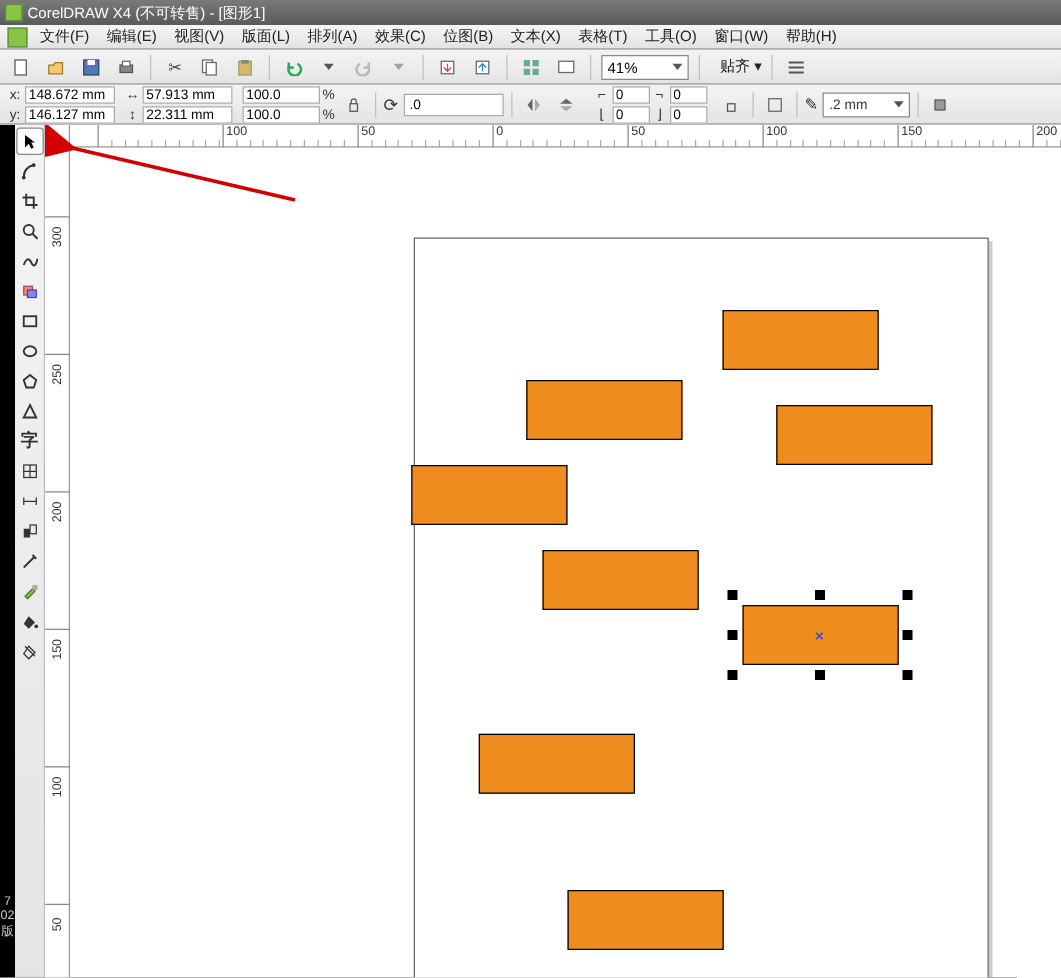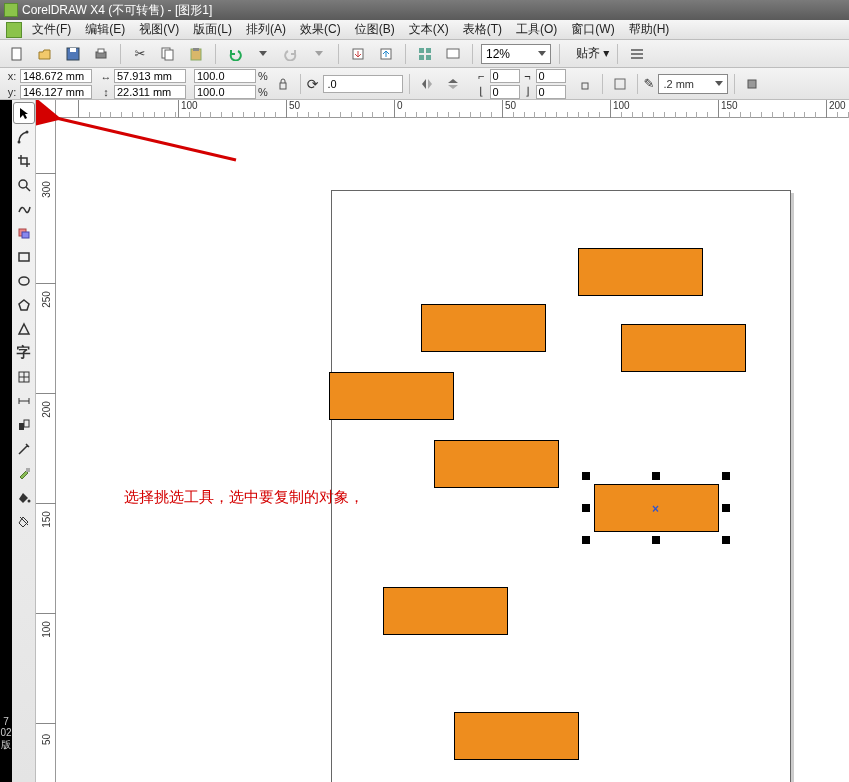--- a/index.html
+++ b/index.html
@@ -151,21 +151,21 @@
         <rect x="8" y="8" width="5" height="5" fill="#6a9"></rect>
       </svg>
     </div>
   <div class="tb-btn">
       <svg width="14" height="14">
         <rect x="1" y="2" width="12" height="9" fill="#fff" stroke="#666"></rect>
       </svg>
     </div>
   <div class="tb-sep"></div>
   <div class="zoom-box">
-    <span>12%</span>
+    <span>41%</span>
     <div class="dropdown-arrow"></div>
   </div>
   <div class="tb-sep"></div>
   <span class="snap-label">贴齐 ▾</span>
   <div class="tb-sep"></div>
   <div class="tb-btn">
       <svg width="14" height="14">
         <path d="M1 3 L13 3 M1 7 L13 7 M1 11 L13 11" stroke="#555" stroke-width="1.5"></path>
       </svg>
     </div>
@@ -496,15 +496,14 @@
 
     <svg class="arrow-svg" style="left:0px; top:0px;" width="230" height="90">
       <defs>
           <marker id="ah" markerWidth="12" markerHeight="12" refX="2" refY="5" orient="auto">
             <path d="M10 0 L0 5 L10 10 Z" fill="#d40000"></path>
           </marker>
         </defs>
       <line x1="200" y1="60" x2="20" y2="18" stroke="#d40000" stroke-width="3" marker-end="url(#ah)"></line>
     </svg>
 
-    <div class="anno-text" style="left:88px; top:388px;">选择挑选工具，选中要复制的对象，</div>
   </div>
 </div>
 
 </body></html>

